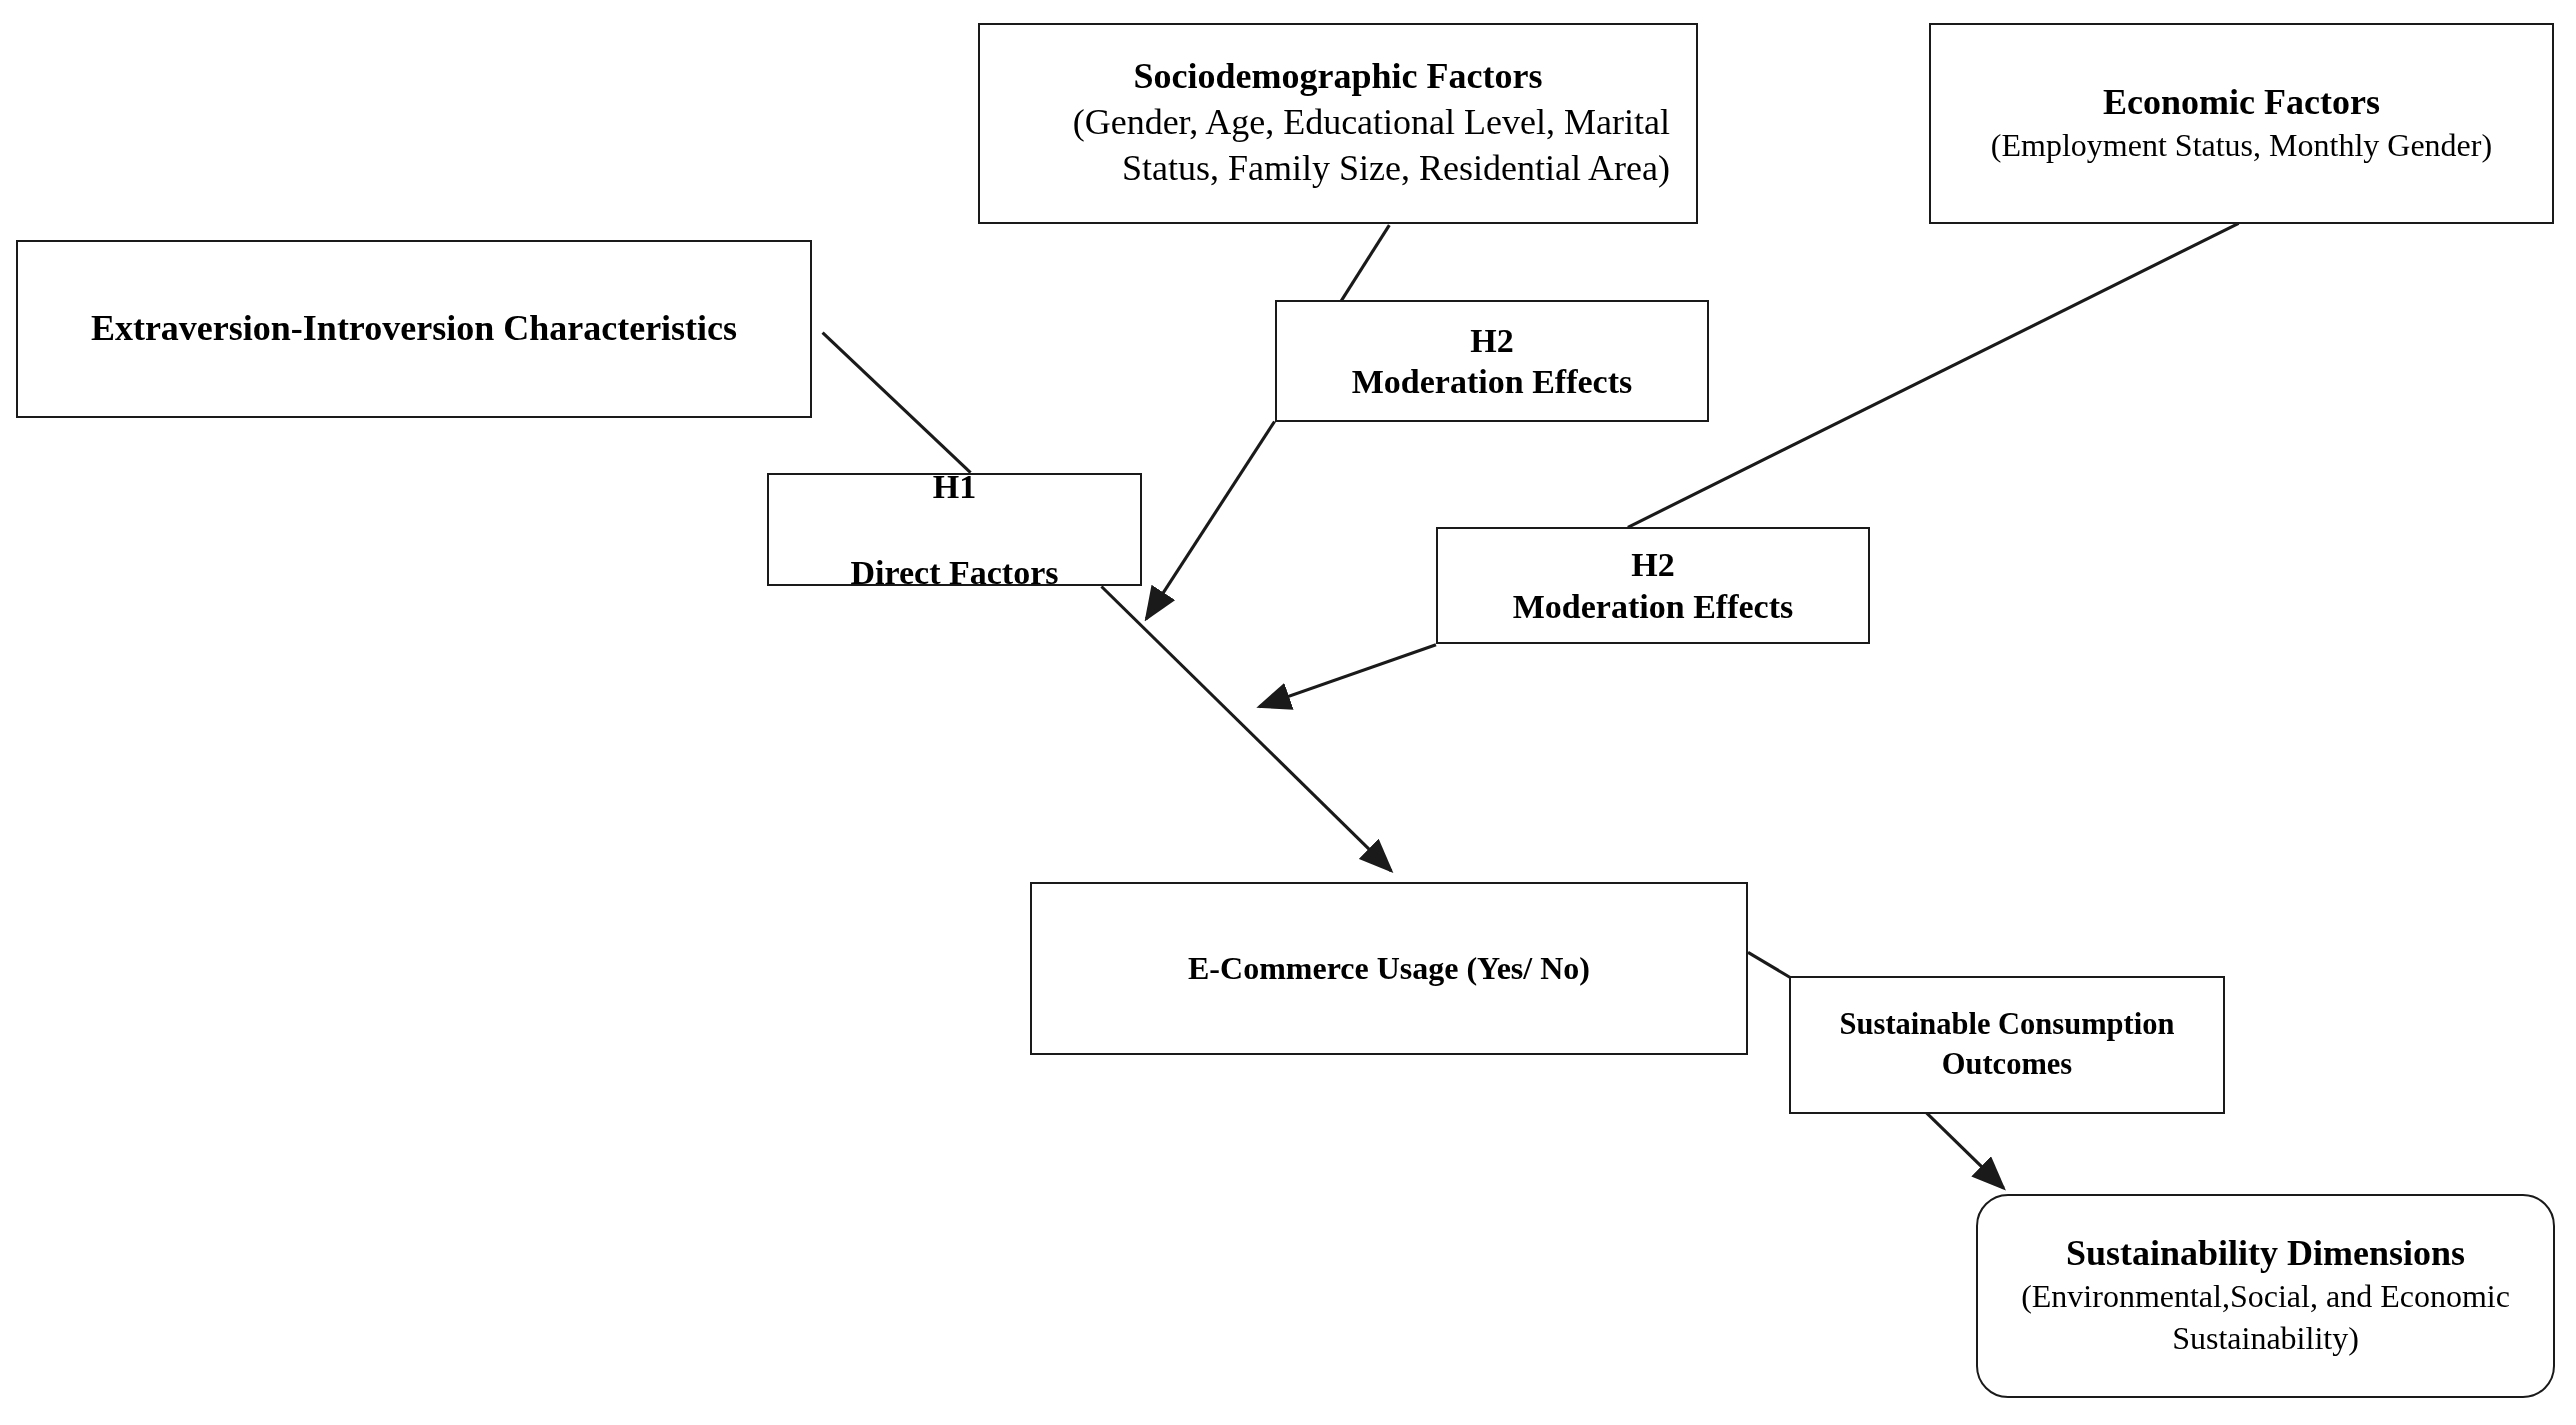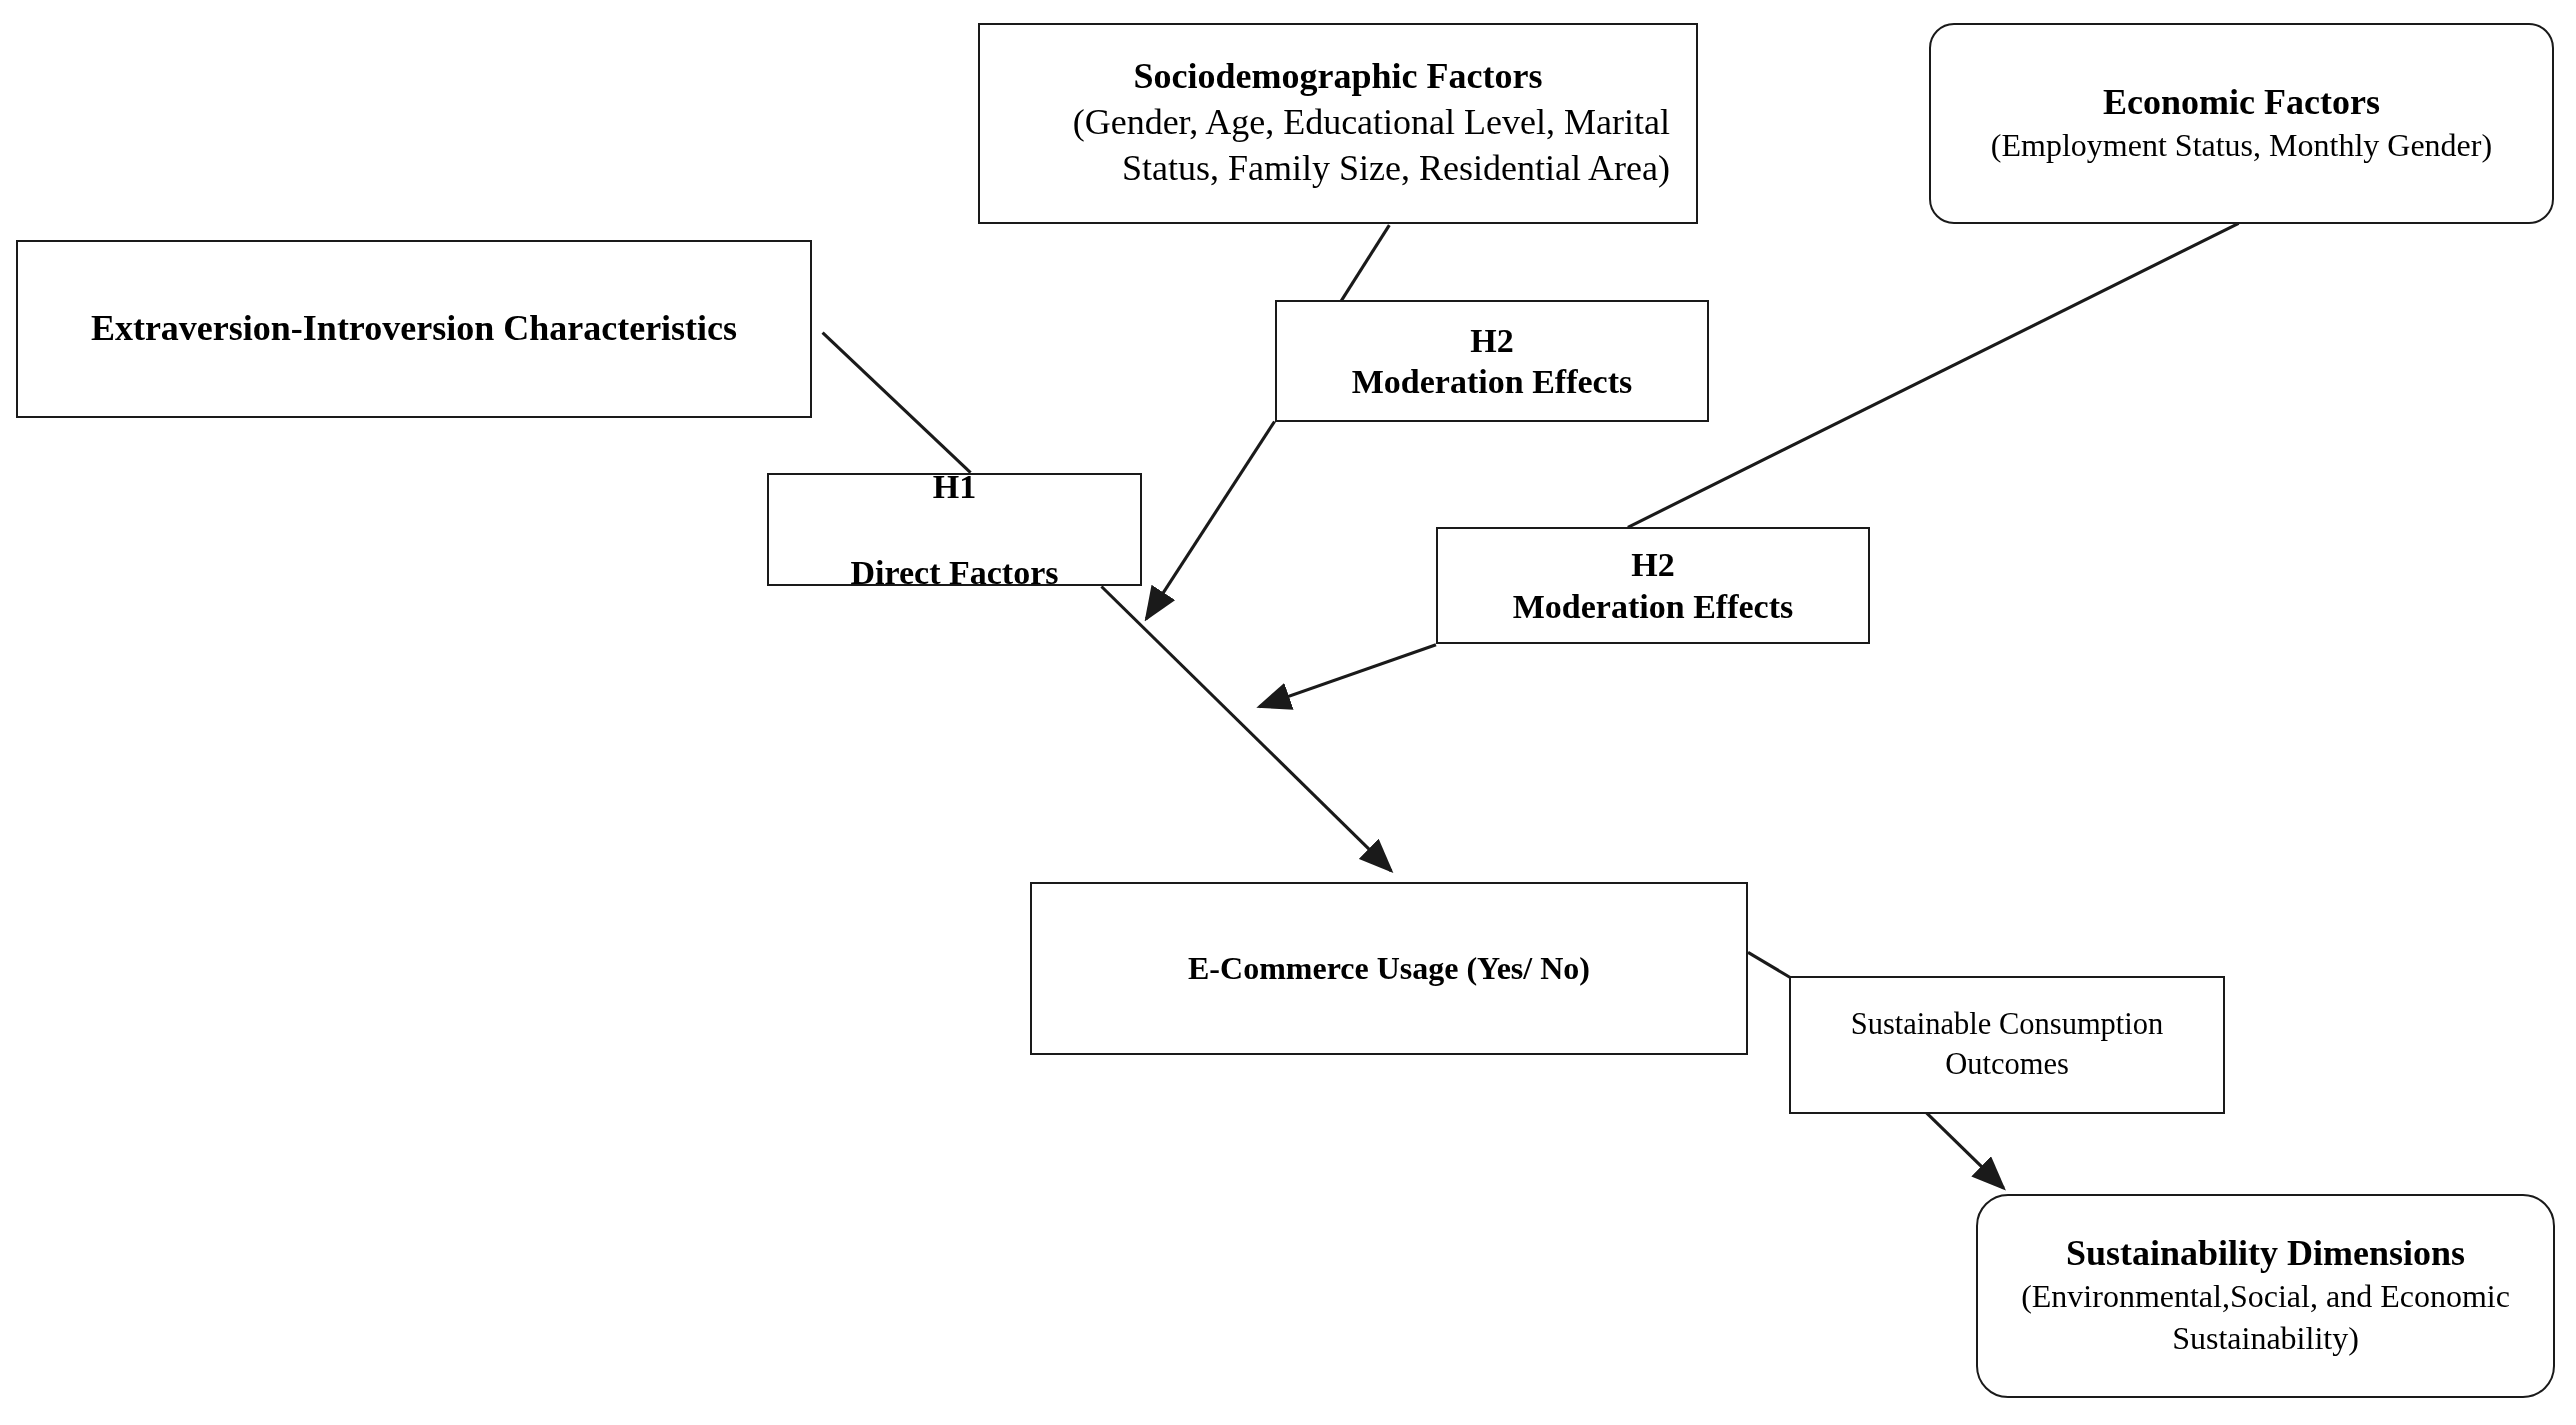--- a/index.html
+++ b/index.html
@@ -47,21 +47,21 @@
     line-height: 1.30;
   }
   
   #node-sociodemographic {
     left: 978px; top: 23px; width: 720px; height: 201px; text-align: right;
   }
   #node-sociodemographic .title { font-size: 36px; }
   #node-sociodemographic .subtitle { font-size: 36px; max-width: 664px; }
 
   #node-economic {
-    left: 1929px; top: 23px; width: 625px; height: 201px; border-radius: 25px;
+    left: 1929px; top: 23px; width: 625px; height: 201px;
   }
   #node-economic .title { font-size: 36px; }
   #node-economic .subtitle { font-size: 32px; max-width: 592px; }
 
   #node-extraversion {
     left: 16px; top: 240px; width: 796px; height: 178px;
   }
   #node-extraversion .title { font-size: 36px; }
 
   #node-h2-socio {
@@ -81,21 +81,21 @@
 
   #node-ecommerce {
     left: 1030px; top: 882px; width: 718px; height: 173px;
   }
   #node-ecommerce .title { font-size: 32px; font-family: Liberation Serif, serif; }
 
   #node-sustainable-consumption {
     left: 1789px; top: 976px; width: 436px; height: 138px;
   }
   #node-sustainable-consumption .title {
-    font-size: 30.5px; font-weight: normal; line-height: 1.30;
+    font-size: 30.5px; font-weight: bold; line-height: 1.30;
   }
 
   #node-sustainability-dimensions {
     left: 1976px; top: 1194px; width: 579px; height: 204px; border-radius: 32px;
   }
   #node-sustainability-dimensions .title { font-size: 36px; }
   #node-sustainability-dimensions .subtitle { font-size: 32px; max-width: 538px; }
 </style>
 </head>
 <body>

